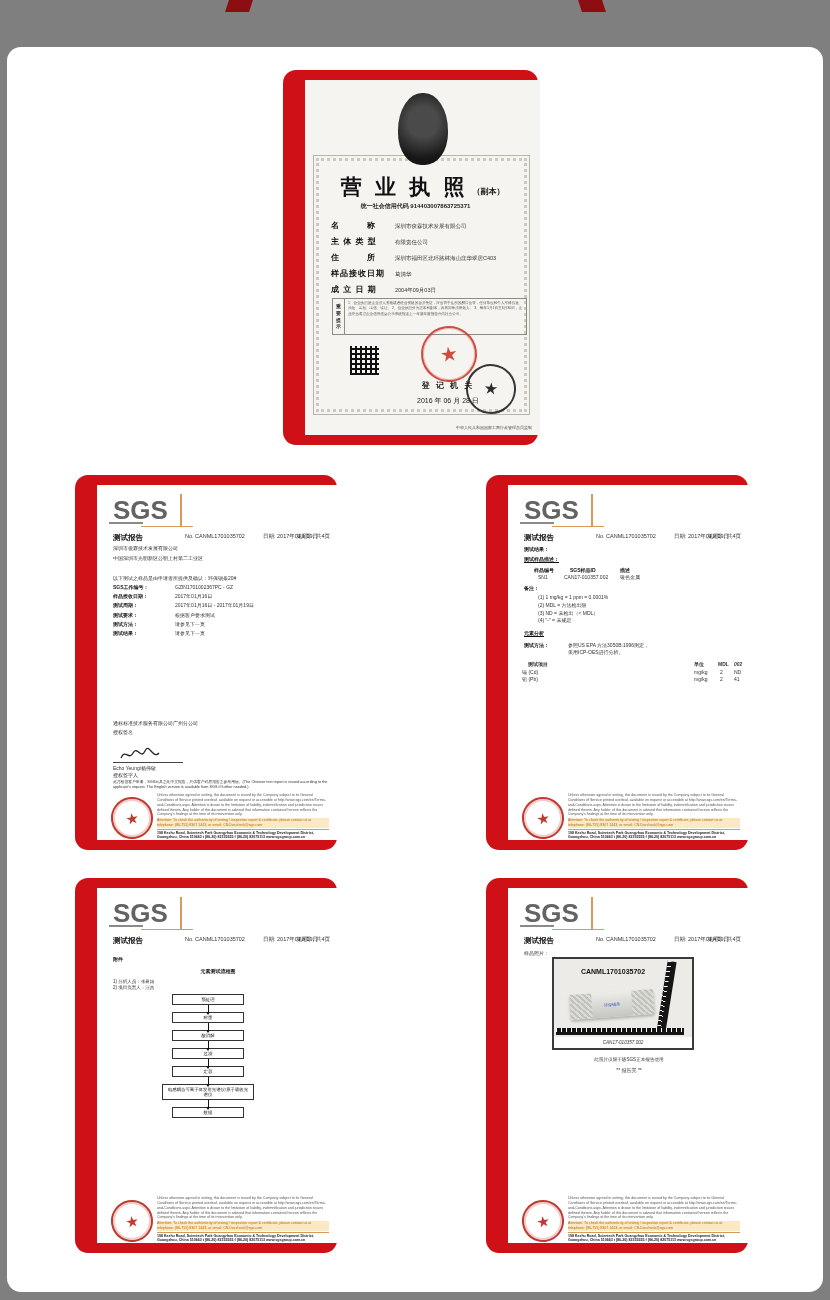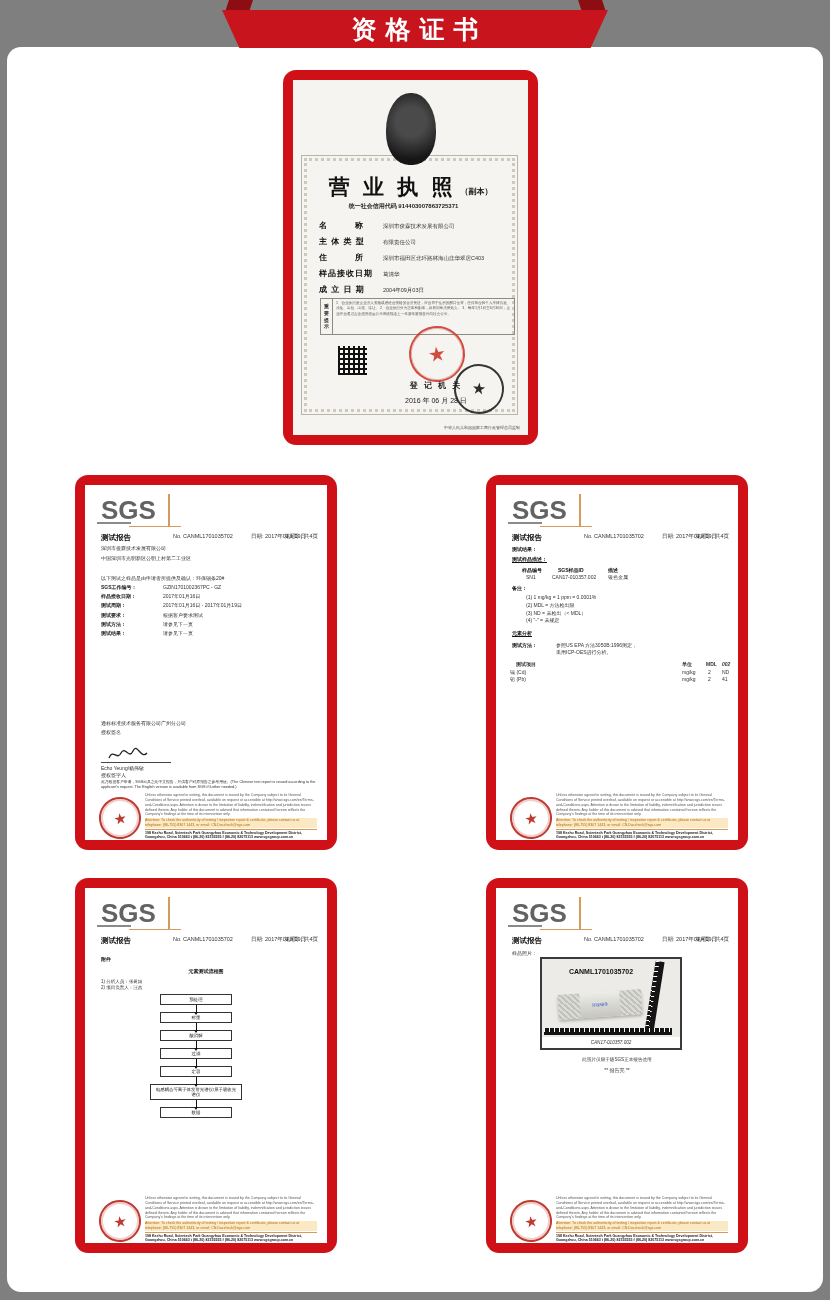--- a/index.html
+++ b/index.html
@@ -12,21 +12,21 @@
   .fold.r{left:580px;transform:skewX(18deg);}
   .ribbon{position:absolute;left:222px;top:10px;width:386px;height:38px;background:#c8141c;
     clip-path:polygon(0 0,100% 0,95.5% 100%,4.5% 100%);display:flex;align-items:center;justify-content:center;}
   .ribbon b{color:#fff;font-size:25px;letter-spacing:9px;text-indent:9px;}
   
   .frame{position:absolute;background:#cf1117;border-radius:13px;padding:10px;box-sizing:border-box;}
   .licframe{left:283px;top:70px;width:255px;height:375px;}
   .card1{left:75px;top:475px;}  .card2{left:486px;top:475px;}
   .card3{left:75px;top:878px;}  .card4{left:486px;top:878px;}
   .card{width:262px;height:375px;}
-  .doc{position:relative;width:100%;height:100%;background:#fff;overflow:hidden;}
+  .doc{position:relative;width:100%;height:100%;background:#fff;overflow:hidden;margin-left:12px;}
   .licdoc{background:#f5f4f0;}
   
   .lic-border{position:absolute;left:8px;right:10px;top:75px;bottom:20px;border:1px solid #b9b5aa;outline:3px dotted #cdc9be;outline-offset:-6px;}
   .emblem{position:absolute;left:50%;top:13px;width:50px;height:72px;transform:translateX(-50%);
     background:radial-gradient(circle at 50% 40%,#4a4a4a 0 30%,#161616 75%);
     border-radius:48% 48% 46% 46% / 52% 52% 44% 44%;}
   .lic-title{position:absolute;left:0;right:0;top:93px;text-align:center;font-family:"Liberation Serif",serif;color:#111;}
   .lic-title b{font-size:21px;letter-spacing:4px;}
   .lic-title span{font-size:8px;font-weight:bold;}
   .lic-code{position:absolute;left:0;right:14px;top:122px;text-align:center;font-size:6px;font-weight:bold;color:#222;}
@@ -108,23 +108,20 @@
 </style>
 </head>
 <body>
 
 <div class="page">
 
   <div class="panel"></div>
 
   <div class="fold l"></div>
   <div class="fold r"></div>
-  <div class="ribbon">
-    <b>资格证书</b>
-  </div>
 
   <div class="frame licframe">
     <div class="doc licdoc">
       <div class="lic-border"></div>
       <div class="emblem"></div>
       <div class="lic-title">
         <b>营 业 执 照</b>
         <span>（副本）</span>
       </div>
       <div class="lic-code">统一社会信用代码 914403007863725371</div>

